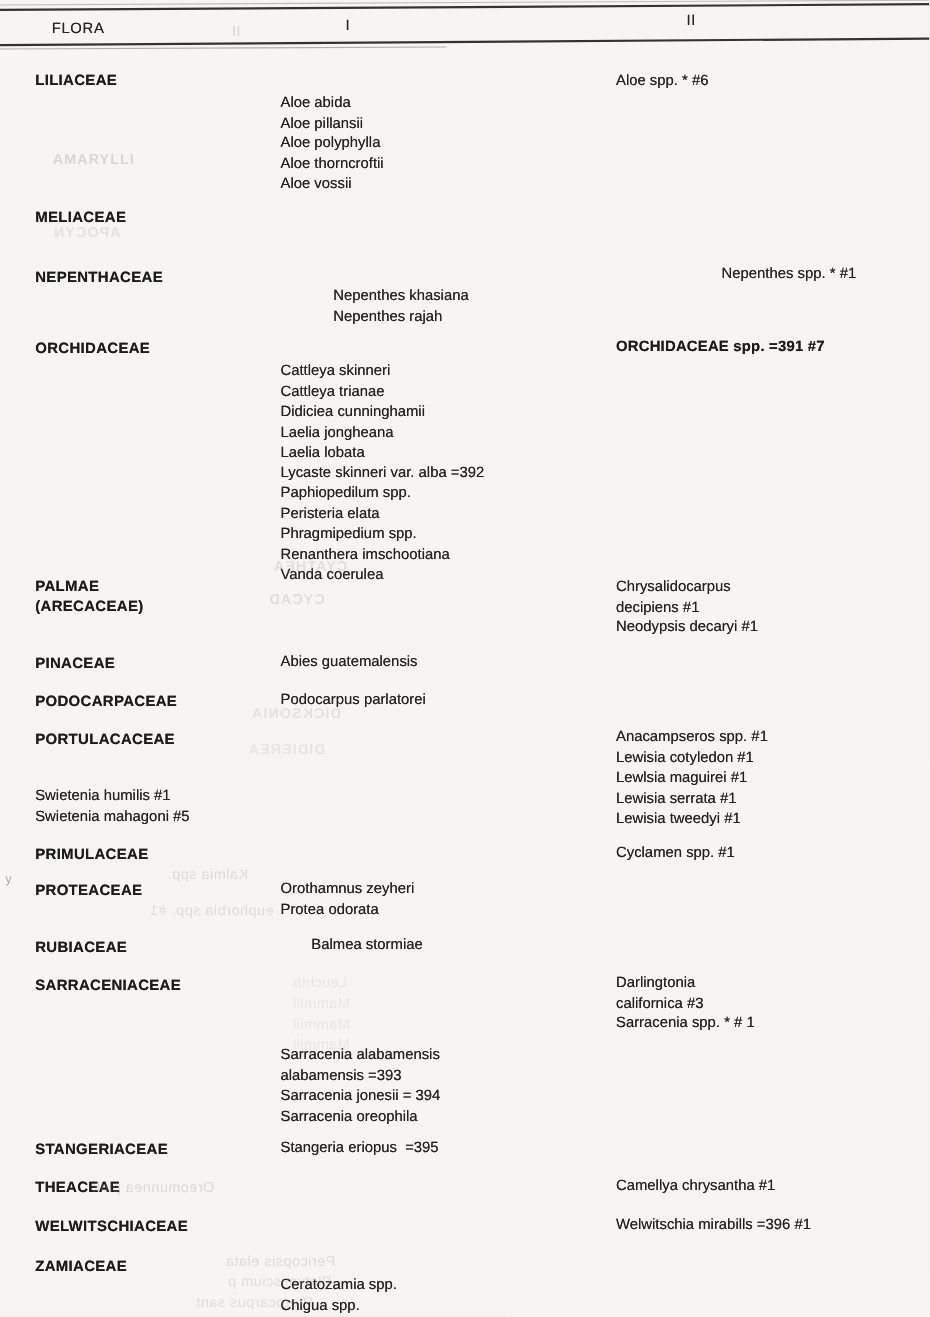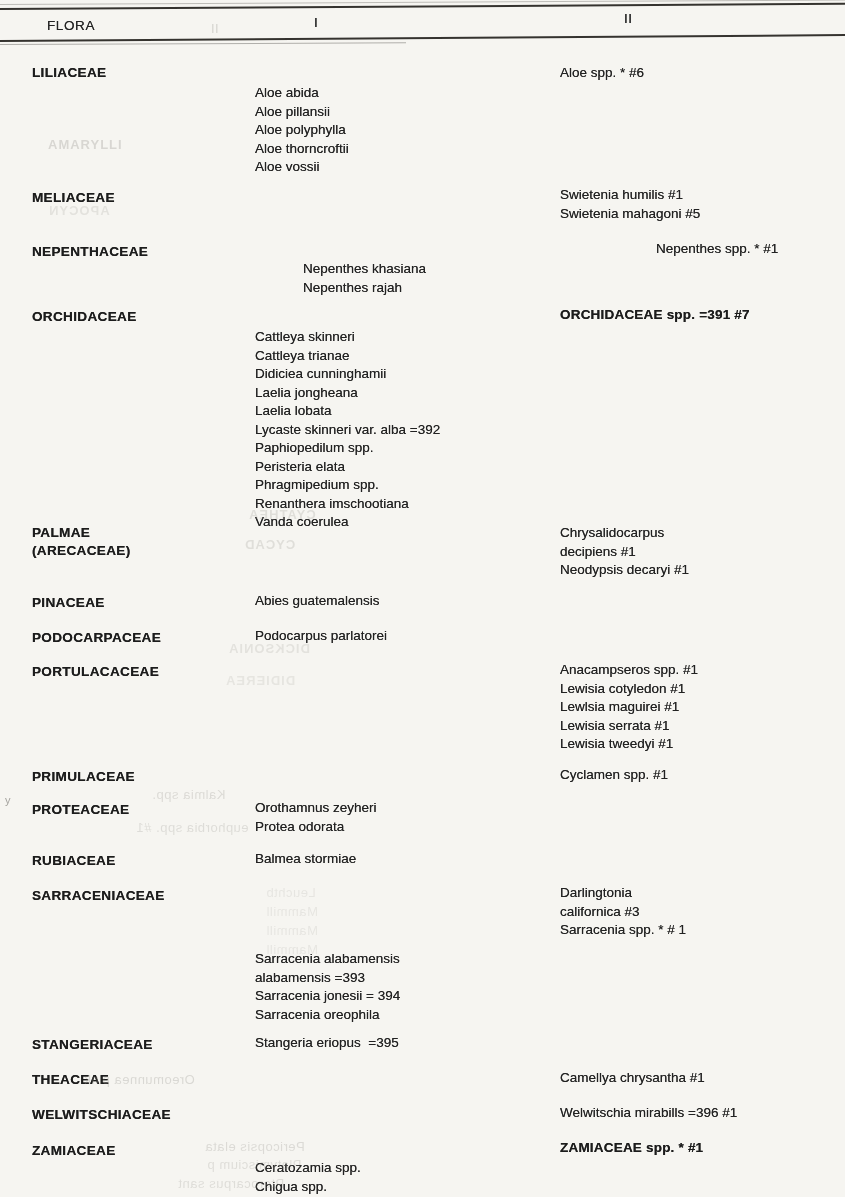--- a/index.html
+++ b/index.html
@@ -72,21 +72,21 @@
       <div class="ln txt">Aloe pillansii</div>
       <div class="ln txt">Aloe polyphylla</div>
       <div class="ln txt">Aloe thorncroftii</div>
       <div class="ln txt">Aloe vossii</div>
     </div>
     <div class="c3">
       <div class="ln txt">Aloe spp. * #6</div>
     </div>
   </div>
 
-  <div class="row" style="top:186px;">
+  <div class="row" style="top:186px;flex-direction:column;">
     <div class="c1">
         <span class="fam" style="margin-top:3px;">MELIACEAE</span>
       </div>
     <div class="c2"></div>
     <div class="c3">
       <div class="ln txt">Swietenia humilis #1</div>
       <div class="ln txt">Swietenia mahagoni #5</div>
     </div>
   </div>
 
@@ -186,21 +186,21 @@
     <div class="c1">
         <span class="fam" style="margin-top:2px;">PROTEACEAE</span>
       </div>
     <div class="c2">
       <div class="ln txt">Orothamnus zeyheri</div>
       <div class="ln txt">Protea odorata</div>
     </div>
     <div class="c3"></div>
   </div>
 
-  <div class="row" style="top:850px;">
+  <div class="row" style="top:850px;gap:28px;">
     <div class="c1">
         <span class="fam" style="margin-top:2px;">RUBIACEAE</span>
       </div>
     <div class="c2">
       <div class="ln txt">Balmea stormiae</div>
     </div>
     <div class="c3"></div>
   </div>
 
   <div class="row" style="top:884px;">
@@ -250,23 +250,20 @@
     </div>
   </div>
 
   <div class="row" style="top:1139px;">
     <div class="c1">
         <span class="fam" style="margin-top:3px;">ZAMIACEAE</span>
       </div>
     <div class="c2 mt1">
       <div class="ln txt">Ceratozamia spp.</div>
       <div class="ln txt">Chigua spp.</div>
-    </div>
-    <div class="c3">
-      <div class="ln b">ZAMIACEAE spp. * #1</div>
     </div>
   </div>
 
   <div class="ghost gb" style="left:48px; top:136px; opacity:.32;">AMARYLLI</div>
   <div class="ghost gb mir" style="left:48px; top:202px; opacity:.2;">APOCYN</div>
   <div class="ghost gb mir" style="left:248px; top:506px; opacity:.24;">CYATHEA</div>
   <div class="ghost gb mir" style="left:244px; top:536px; opacity:.24;">CYCAD</div>
   <div class="ghost gb mir" style="left:228px; top:640px; opacity:.2;">DICKSONIA</div>
   <div class="ghost gb mir" style="left:225px; top:672px; opacity:.17;">DIDIEREA</div>
   <div class="ghost mir" style="left:152px; top:786px; opacity:.28;">Kalmia spp.</div>

